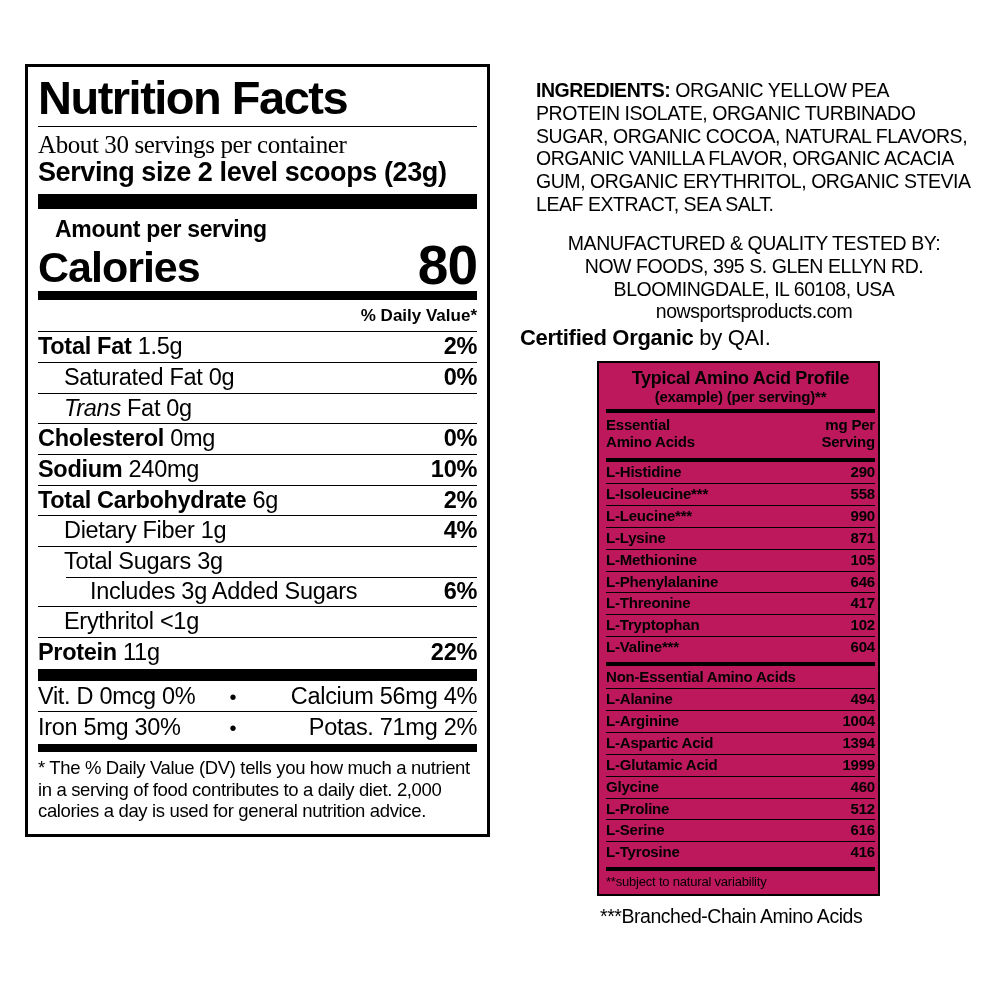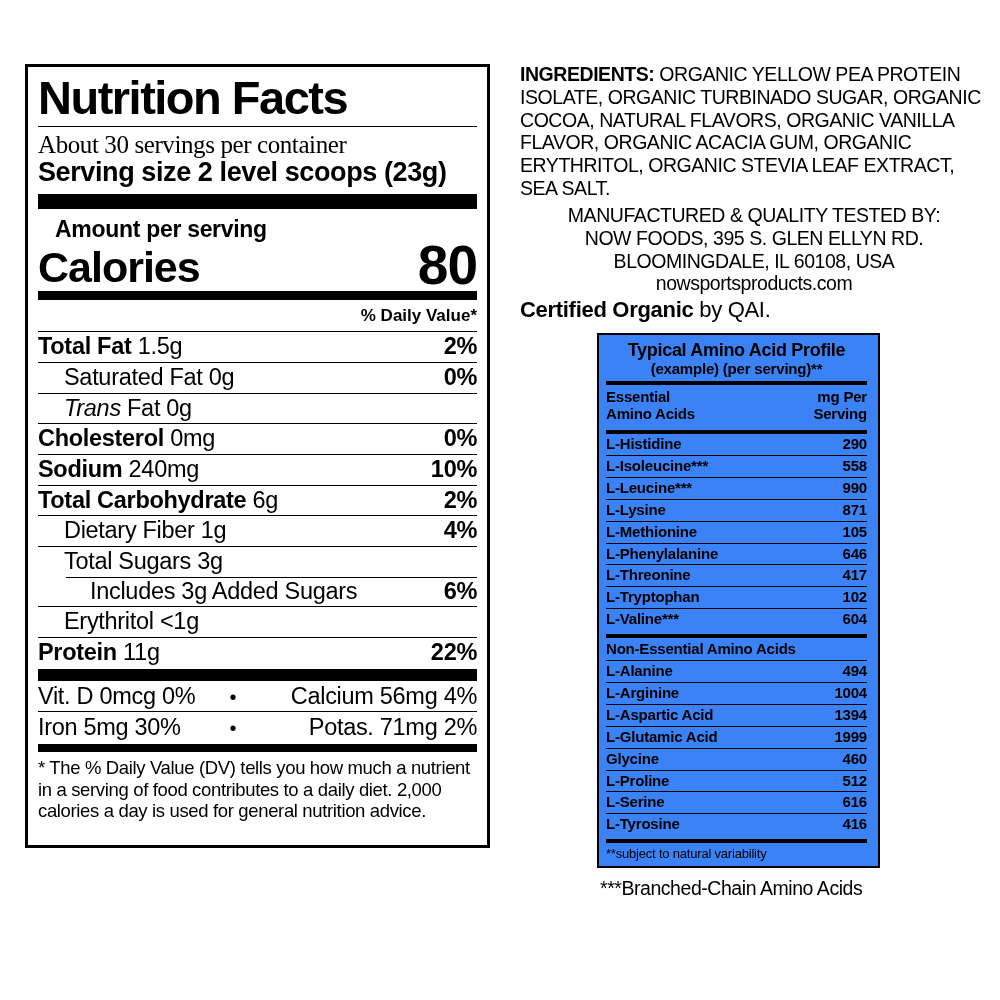--- a/index.html
+++ b/index.html
@@ -2,21 +2,21 @@
 <html><head>
 <meta charset="utf-8">
 <style>
   html,body{margin:0;padding:0;background:#fff;}
   body{width:1000px;height:1000px;position:relative;color:#000;
        font-family:"Liberation Sans",sans-serif;-webkit-font-smoothing:antialiased;}
   b{font-weight:bold;}
 
   
   .nf{position:absolute;left:25px;top:64px;width:465px;border:3px solid #000;
-      padding:8px 10px 23px 10px;box-sizing:border-box;background:#fff;}
+      padding:8px 10px 12px 10px;box-sizing:border-box;background:#fff;}
   .nf-title{margin:0;font-weight:bold;font-size:47px;line-height:0.98;letter-spacing:-1.5px;
             border-bottom:1px solid #000;padding-bottom:5px;}
   .nf-servings{font-size:25px;line-height:1.08;margin-top:4px;letter-spacing:-0.4px;font-family:Liberation Serif, serif;}
   .nf-servingsize{font-size:27px;font-weight:bold;line-height:1.08;letter-spacing:-0.4px;}
   .bar{background:#000;}
   .bar-thick{height:15px;margin-top:7px;}
   .bar-med{height:9px;margin-top:3px;}
   .bar-med2{height:12px;margin-top:1px;}
   .bar-thin{height:8px;margin-top:1px;}
   .aps{font-weight:bold;font-size:23px;margin-top:7px;letter-spacing:-0.3px;margin-left:17px;}
@@ -36,27 +36,27 @@
   .mrow{display:flex;align-items:baseline;font-size:23.5px;line-height:1.05;
         padding:3px 0;letter-spacing:-0.3px;}
   .mrow + .mrow{border-top:1px solid #000;}
   .ml{flex:1;}
   .mb{width:60px;text-align:center;font-size:20px;}
   .mr{flex:1.3;text-align:right;}
   .footnote{margin:5px 0 0 0;font-size:18.5px;line-height:1.17;letter-spacing:-0.35px;}
 
   
   .right-col{position:absolute;left:520px;top:63px;width:468px;}
-  .ing{margin:0;font-size:19.5px;line-height:1.17;letter-spacing:-0.45px;}
+  .ing{margin:16px;font-size:19.5px;line-height:1.17;letter-spacing:-0.45px;}
   .mfr{margin-top:4px;text-align:center;font-size:19.5px;line-height:1.17;letter-spacing:-0.45px;}
   .cert{margin:2px 0 0 0;font-size:22px;letter-spacing:-0.3px;}
 
   
   .amino{margin:10px 0 0 77px;width:283px;border:2px solid #000;
-         padding:6px 11px 4px 7px;box-sizing:border-box;background:#3b82f6;}
+         padding:6px 3px 4px 7px;box-sizing:border-box;background:#be185d;}
   .t-title{text-align:center;font-weight:bold;font-size:18px;line-height:1.08;letter-spacing:-0.3px;}
   .t-sub{text-align:center;font-weight:bold;font-size:15px;line-height:1.1;letter-spacing:-0.2px;}
   .t-thick{height:4px;background:#000;margin-top:4px;}
   .t-head{display:flex;justify-content:space-between;font-weight:bold;font-size:15px;
           line-height:1.1;padding:4px 0;letter-spacing:-0.2px;}
   .t-head .tr-right{text-align:right;}
   .t-section{font-weight:bold;font-size:15px;padding:2px 0 3px 0;letter-spacing:-0.2px;}
   .t-row{display:flex;justify-content:space-between;align-items:baseline;font-weight:bold;
          font-size:15px;line-height:1.06;padding:2px 0 3px 0;border-top:1px solid #000;letter-spacing:-0.2px;}
   .t-rows .t-row:first-child{border-top:none;}

